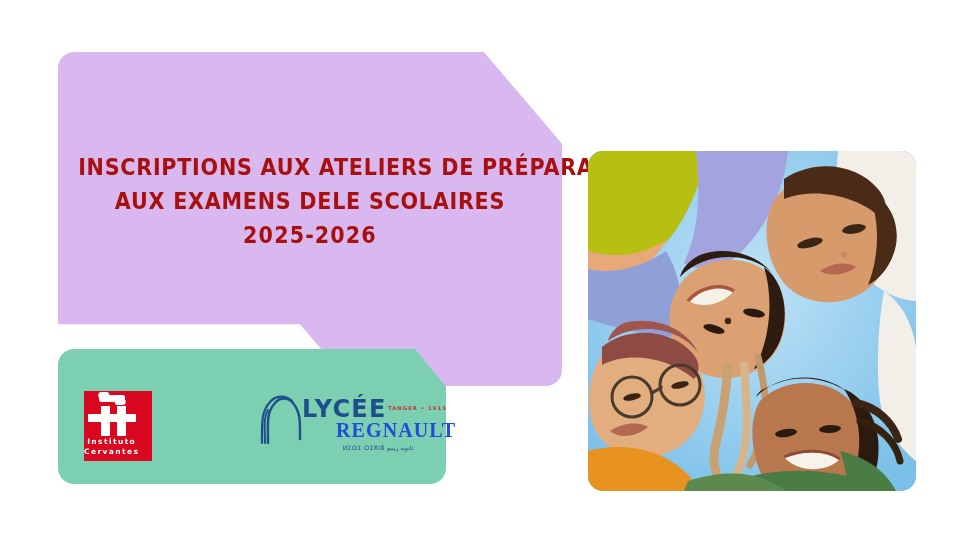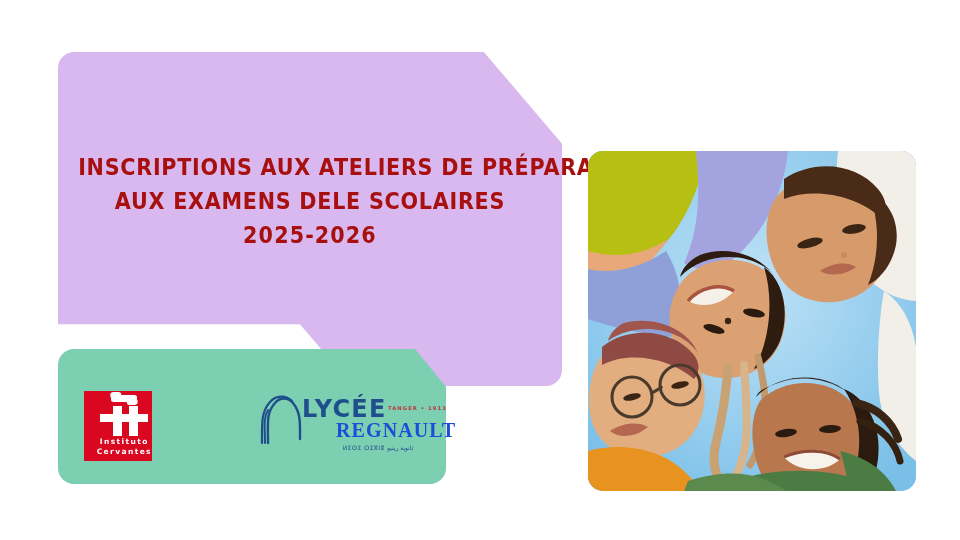--- a/index.html
+++ b/index.html
@@ -91,21 +91,21 @@
   
   .ic-logo {
     position: absolute;
     left: 26px;
     top: 42px;
     width: 68px;
     height: 70px;
     background: #d9071f;
     display: flex;
     flex-direction: column;
-    align-items: flex-end;
+    align-items: flex-start;
   }
   .ic-mark {
     position: relative;
     width: 56px;
     height: 42px;
     margin-top: 3px;
   }
   .ic-tilde {
     position: absolute;
     left: 15px;

